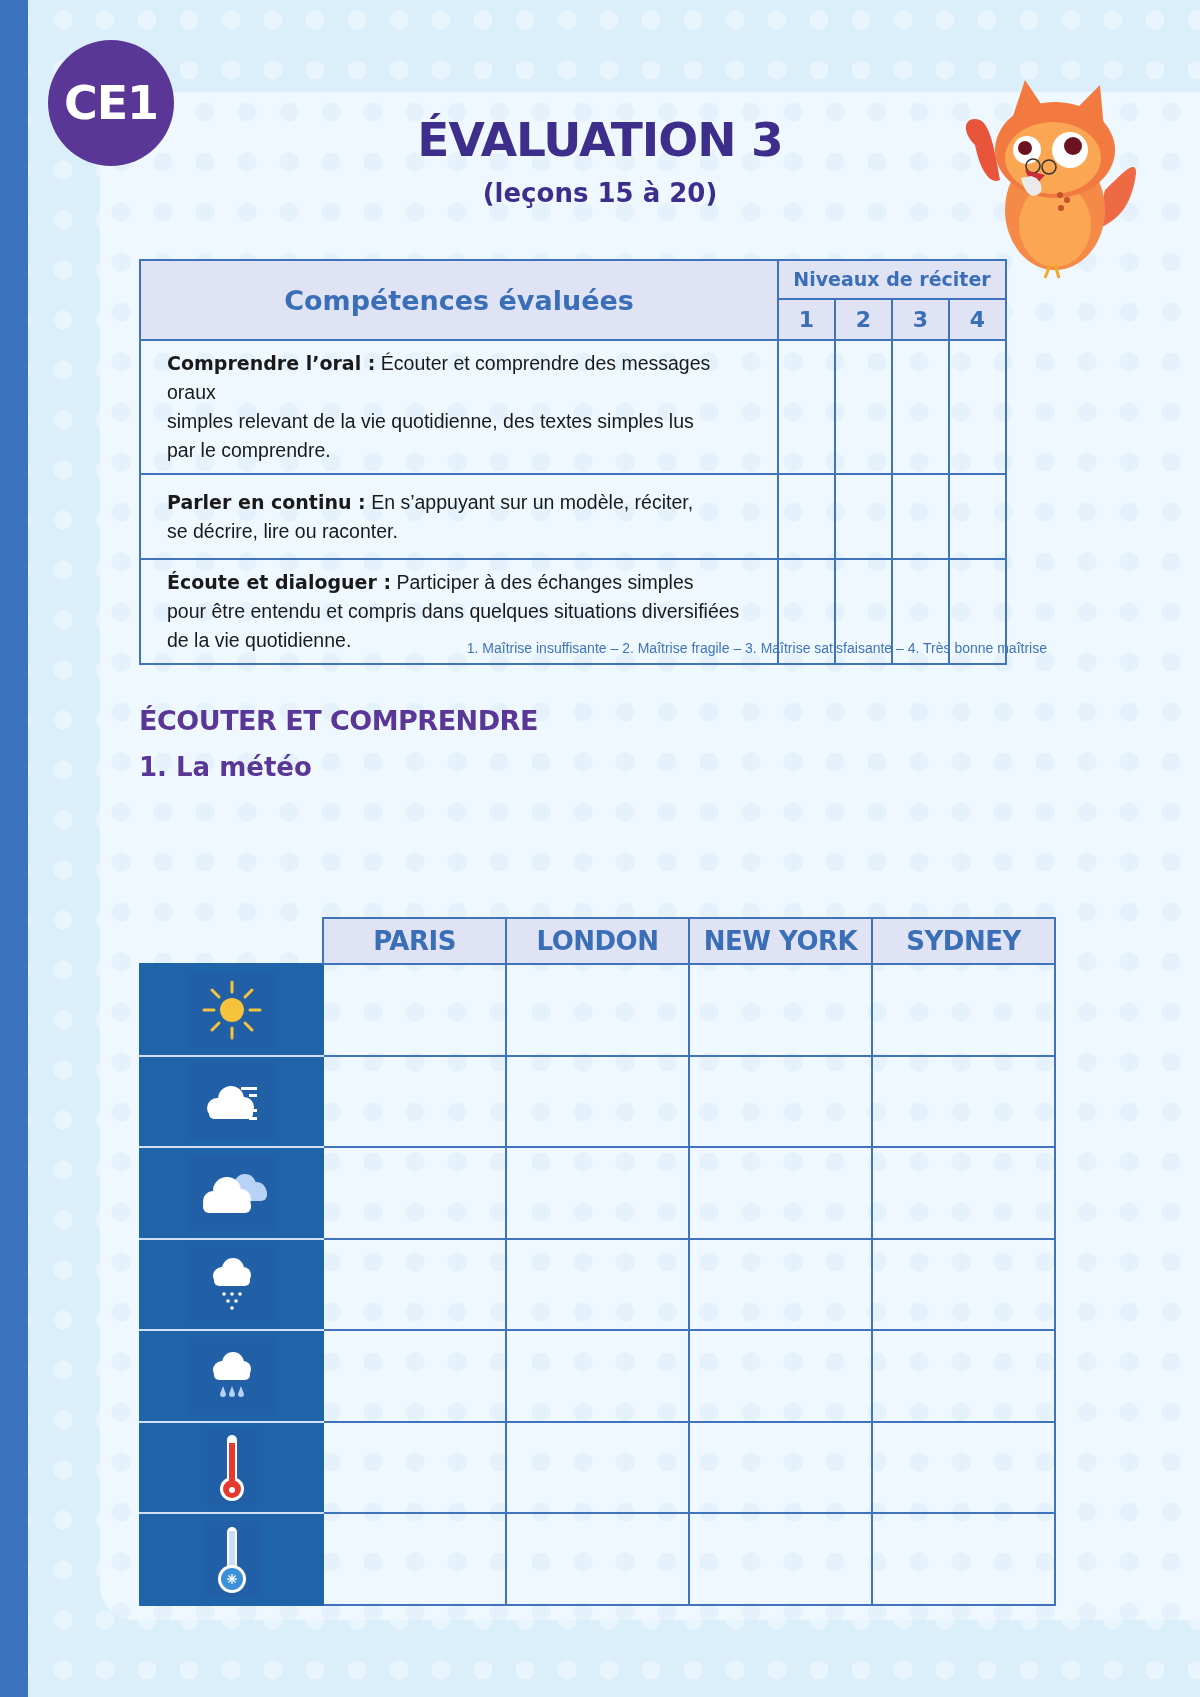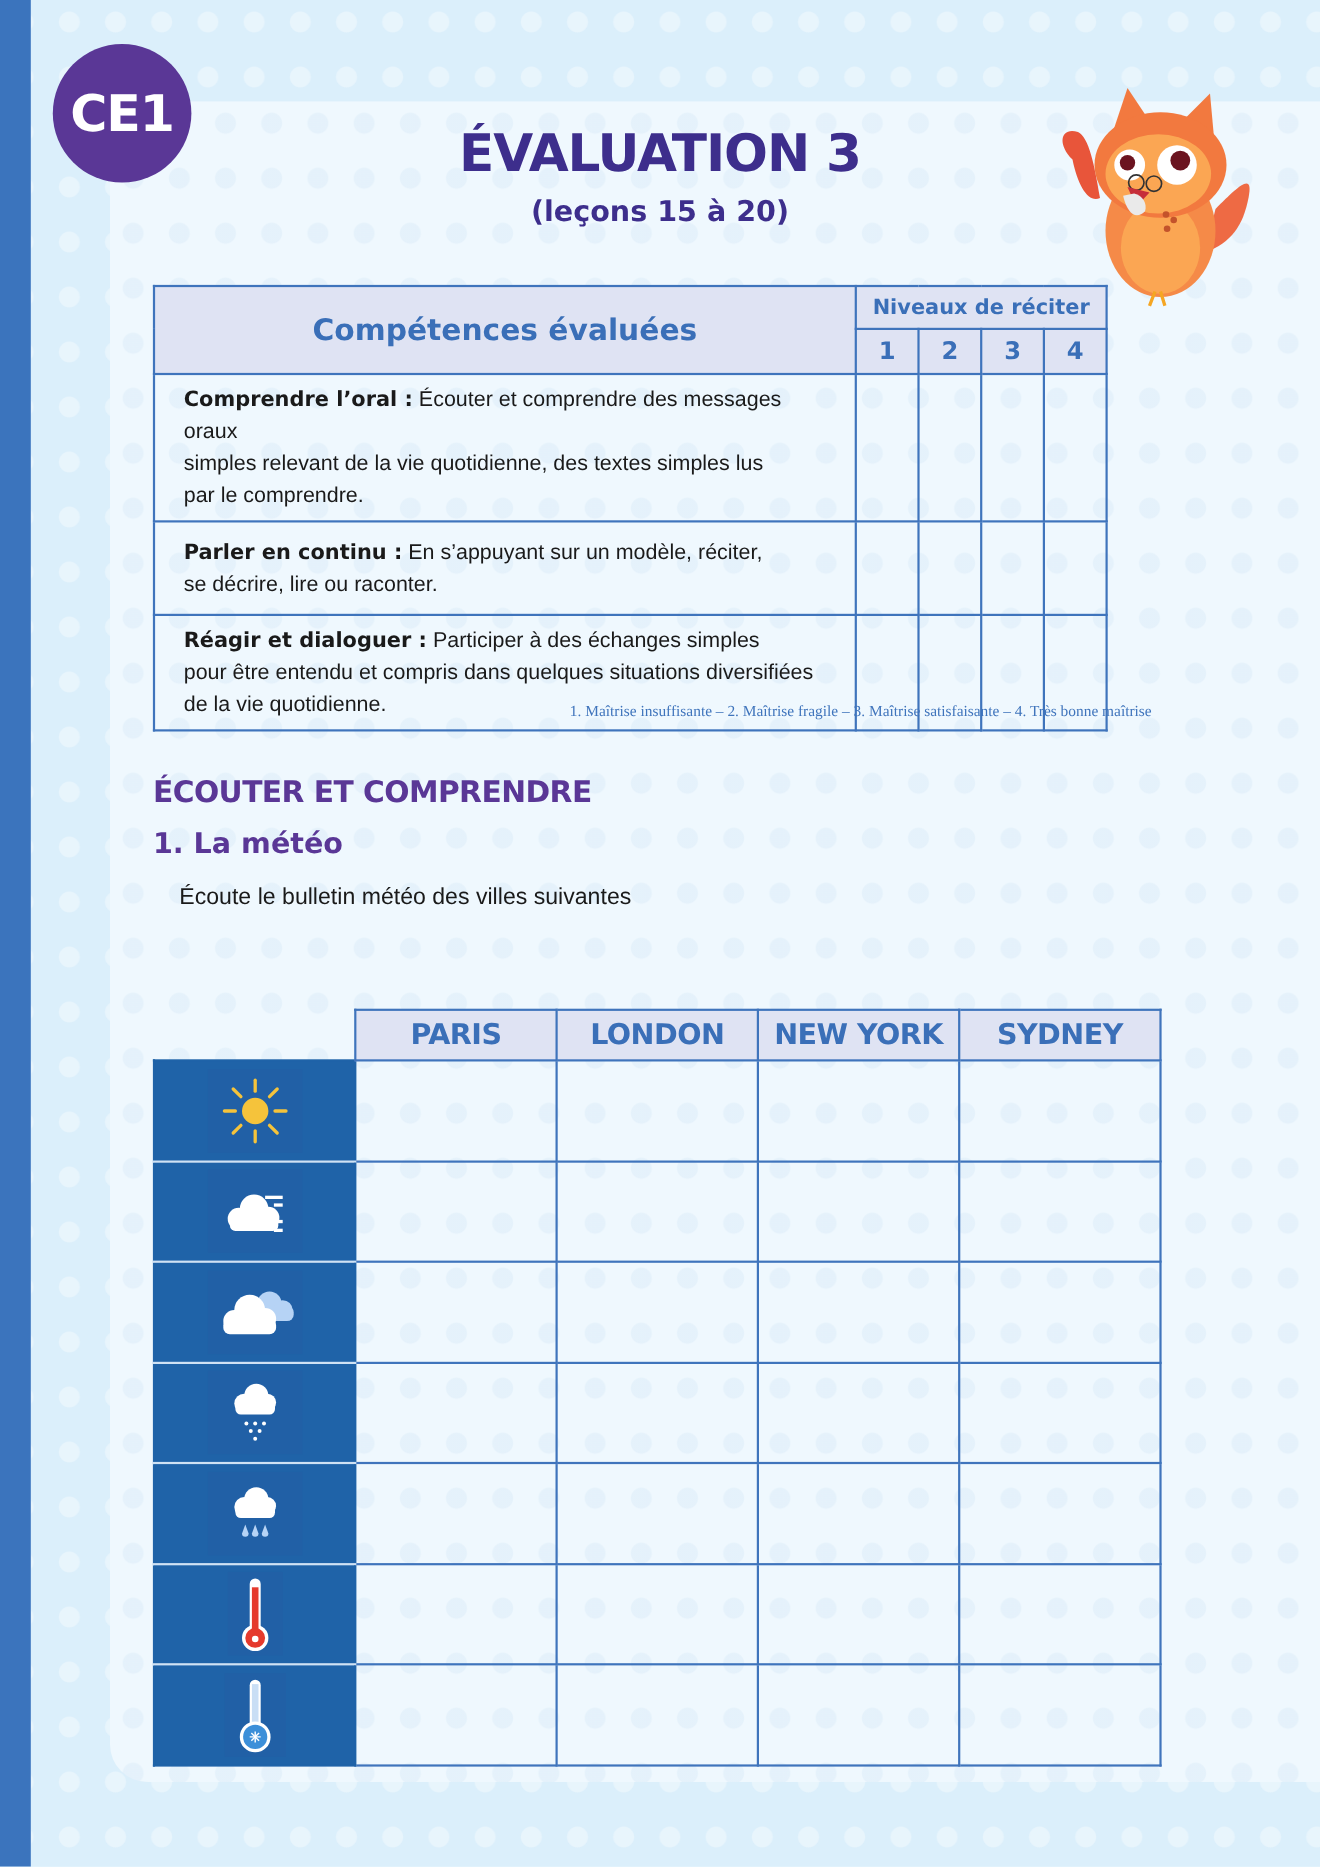--- a/index.html
+++ b/index.html
@@ -61,21 +61,21 @@
   .comp-head.num { font-size: 22px; height: 40px; width: 57px; }
   .comp-row td.desc {
     background: transparent; padding: 8px 20px 8px 26px;
     font-size: 19.5px; line-height: 29px; color: #1a1a1a;
     font-family: "Liberation Sans", sans-serif;
   }
   .comp-row td.desc b { font-family: "DejaVu Sans", sans-serif; font-weight: bold; font-size: 19px; }
   .comp-row td.box { width: 57px; }
   .legend-note {
     position: absolute; right: 153px; top: 640px;
-    font-size: 14px; color: #3f74bc; font-family: Liberation Serif, serif;
+    font-size: 14px; color: #3f74bc; font-family: Liberation Sans, sans-serif;
   }
 
   .section-title {
     position: absolute; left: 139px; top: 705px;
     font-size: 27px; color: #5a3796; font-weight: bold; letter-spacing: -0.5px;
   }
   .sub-title {
     position: absolute; left: 139px; top: 752px;
     font-size: 26px; color: #5a3796; font-weight: bold;
   }
@@ -181,37 +181,36 @@
       <b>Parler en continu :</b><span> En s’appuyant sur un modèle, réciter,</span><br>
       <span>se décrire, lire ou raconter.</span>
     </td>
     <td class="box"></td>
     <td class="box"></td>
     <td class="box"></td>
     <td class="box"></td>
   </tr>
   <tr class="comp-row" style="height:104px">
     <td class="desc">
-      <b>Réagir et dialoguer :</b><span> Participer à des échanges simples</span><br>
+      <b>Écoute et dialoguer :</b><span> Participer à des échanges simples</span><br>
       <span>pour être entendu et compris dans quelques situations diversifiées</span><br>
       <span>de la vie quotidienne.</span>
     </td>
     <td class="box"></td>
     <td class="box"></td>
     <td class="box"></td>
     <td class="box"></td>
   </tr>
 </tbody>
   </table>
 <div class="legend-note">1. Maîtrise insuffisante – 2. Maîtrise fragile – 3. Maîtrise satisfaisante – 4. Très bonne maîtrise</div>
 
 <div class="section-title">ÉCOUTER ET COMPRENDRE</div>
 <div class="sub-title">1. La météo</div>
 <div class="instruction">
-  <div class="indent">Écoute le bulletin météo des villes suivantes</div>
 </div>
 
 <div class="weather-wrap">
 <table class="weather-table">
   <tbody>
         <tr>
     <th class="empty"></th>
     <th>PARIS</th>
     <th>LONDON</th>
     <th>NEW YORK</th>

